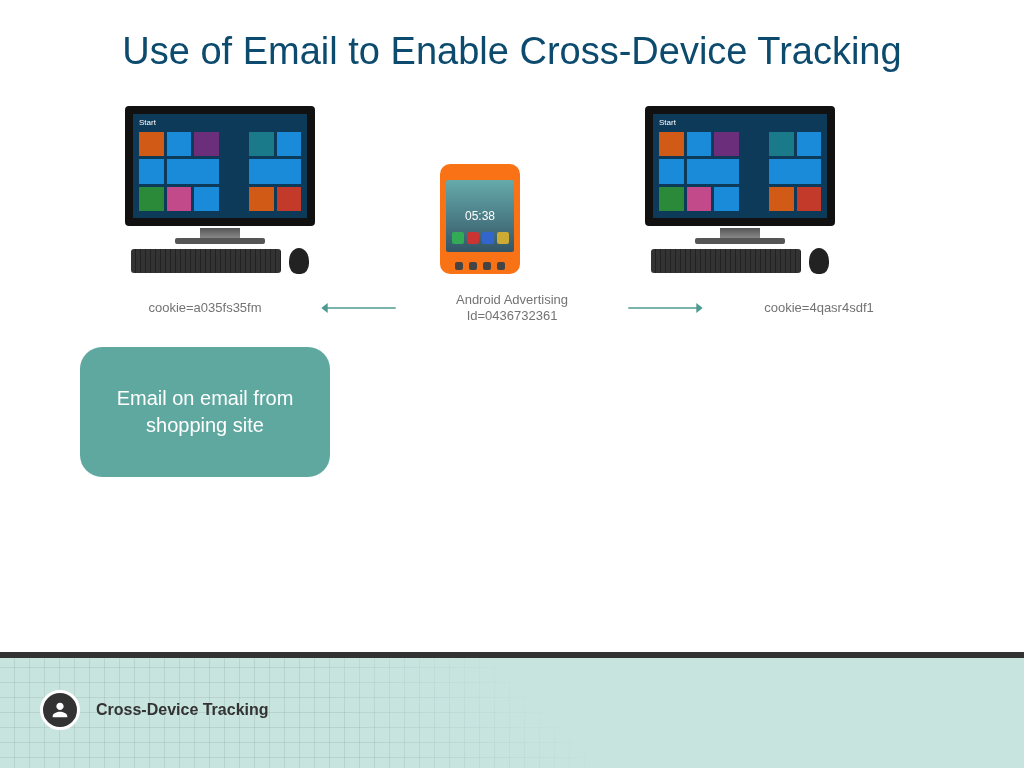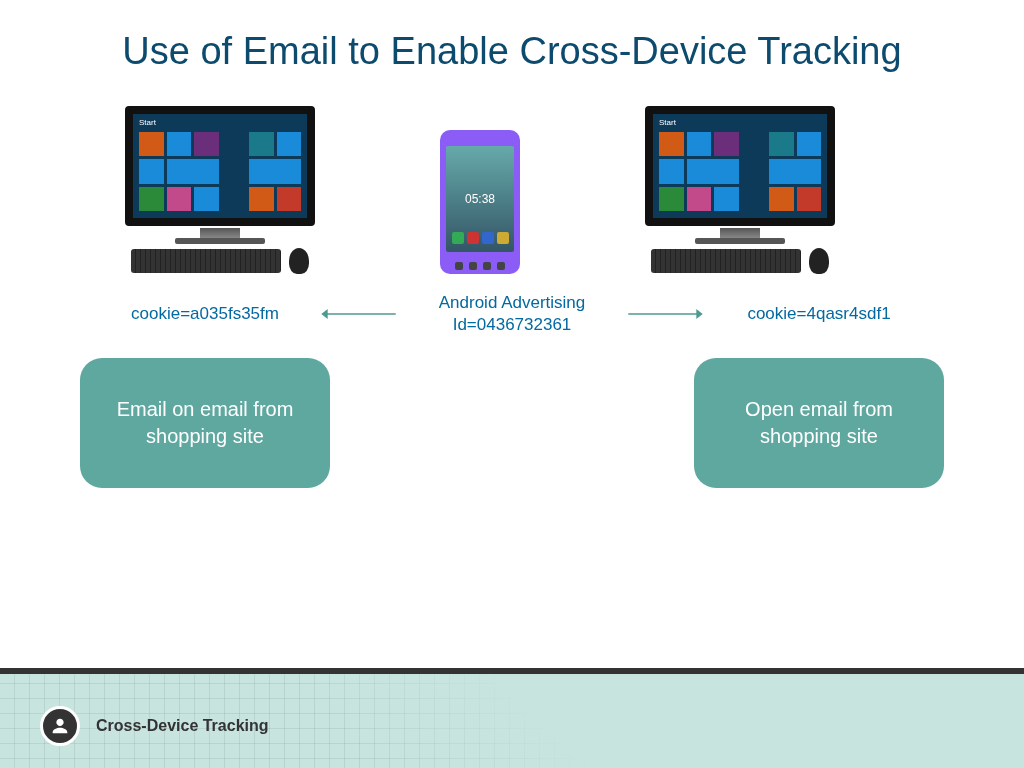--- a/index.html
+++ b/index.html
@@ -21,37 +21,37 @@
   .t-pink   { background: #c24a8a; }
   .t-teal   { background: #1a7a8a; }
   .t-red    { background: #c43a2a; }
   .gap-col  { background: transparent; }
   .stand { width: 40px; height: 10px; background: linear-gradient(#555,#888); margin-top: 2px; }
   .base  { width: 90px; height: 6px; background: #555; border-radius: 2px; }
   .peripherals { display: flex; align-items: center; gap: 8px; margin-top: 4px; }
   .keyboard { width: 150px; height: 24px; background: #222; border-radius: 3px; background-image: repeating-linear-gradient(90deg,#333 0 4px,#222 4px 5px), repeating-linear-gradient(0deg,#333 0 4px,#222 4px 5px); }
   .mouse { width: 20px; height: 26px; background: #222; border-radius: 50% 50% 40% 40%; }
   
-  .phone { width: 80px; height: 144px; background: #8b5cf6; border-radius: 10px; padding: 16px 6px 22px 6px; position: relative; }
+  .phone { width: 80px; height: 110px; background: #f97316; border-radius: 10px; padding: 16px 6px 22px 6px; position: relative; }
   .phone-screen { width: 100%; height: 100%; background: linear-gradient(#6aa, #356); border-radius: 2px; position: relative; }
   .phone-time { position: absolute; top: 50%; left: 0; right: 0; text-align: center; color: #fff; font-size: 12px; transform: translateY(-50%); }
   .phone-icons { position: absolute; bottom: 4px; left: 4px; right: 4px; height: 16px; display: flex; justify-content: space-around; }
   .pi { width: 12px; height: 12px; border-radius: 2px; }
   .phone-btns { position: absolute; bottom: 4px; left: 0; right: 0; display: flex; justify-content: center; gap: 6px; }
   .pbtn { width: 8px; height: 8px; background: #444; border-radius: 2px; }
   
-  .ids { display: flex; align-items: center; justify-content: space-between; padding: 18px 90px 0 90px; font-size: 17px; color: #0369a1; }
+  .ids { display: flex; align-items: center; justify-content: space-between; padding: 18px 90px 0 90px; font-size: 13px; color: #737373; }
   .id-text { width: 230px; text-align: center; line-height: 1.3; }
   .arrow { flex: 1; position: relative; height: 2px; }
   .arrow-left svg, .arrow-right svg { position: absolute; top: -8px; width: 100%; height: 18px; }
   
   .steps { display: flex; justify-content: space-between; padding: 22px 80px 0 80px; }
   .step { width: 250px; height: 130px; background: #5fa8a0; border-radius: 22px; color: #fff; font-size: 20px; display: flex; align-items: center; justify-content: center; text-align: center; padding: 12px 20px; line-height: 1.35; }
   
-  .footer-band { position: absolute; left: 0; right: 0; bottom: 0; height: 100px; }
+  .footer-band { position: absolute; left: 0; right: 0; bottom: 0; height: 116px; }
   .band-top { height: 6px; background: #333; }
   .band-body { height: 114px; background: #c8e4df; position: relative; overflow: hidden; }
   .band-dots { position: absolute; inset: 0;
     background-image: repeating-linear-gradient(0deg, transparent 0 14px, rgba(0,0,0,.12) 14px 15px),
                       repeating-linear-gradient(90deg, transparent 0 14px, rgba(0,0,0,.12) 14px 15px);
     -webkit-mask-image: linear-gradient(45deg, black 0 35%, transparent 55%);
             mask-image: linear-gradient(45deg, black 0 35%, transparent 55%);
     opacity: .6;
   }
   .footer-content { position: absolute; left: 40px; top: 32px; display: flex; align-items: center; gap: 16px; }
@@ -174,21 +174,20 @@
       <svg viewBox="0 0 120 18" preserveAspectRatio="none">
           <line x1="2" y1="9" x2="110" y2="9" stroke="#4e9a8f" stroke-width="1.5"></line>
           <polygon points="118,9 108,4 108,14" fill="#4e9a8f"></polygon>
         </svg>
     </div>
     <div class="id-text">cookie=4qasr4sdf1</div>
   </div>
 
   <div class="steps">
     <div class="step">Email on email from shopping site</div>
-    <div class="step">Open email from shopping site</div>
   </div>
 
   <div class="footer-band">
     <div class="band-top"></div>
     <div class="band-body">
       <div class="band-dots"></div>
       <div class="footer-content">
         <div class="avatar">
           <svg viewBox="0 0 24 24">
               <path d="M12 12c2.2 0 4-1.8 4-4s-1.8-4-4-4-4 1.8-4 4 1.8 4 4 4zm0 2c-3.3 0-8 1.7-8 5v1h16v-1c0-3.3-4.7-5-8-5z"></path>

